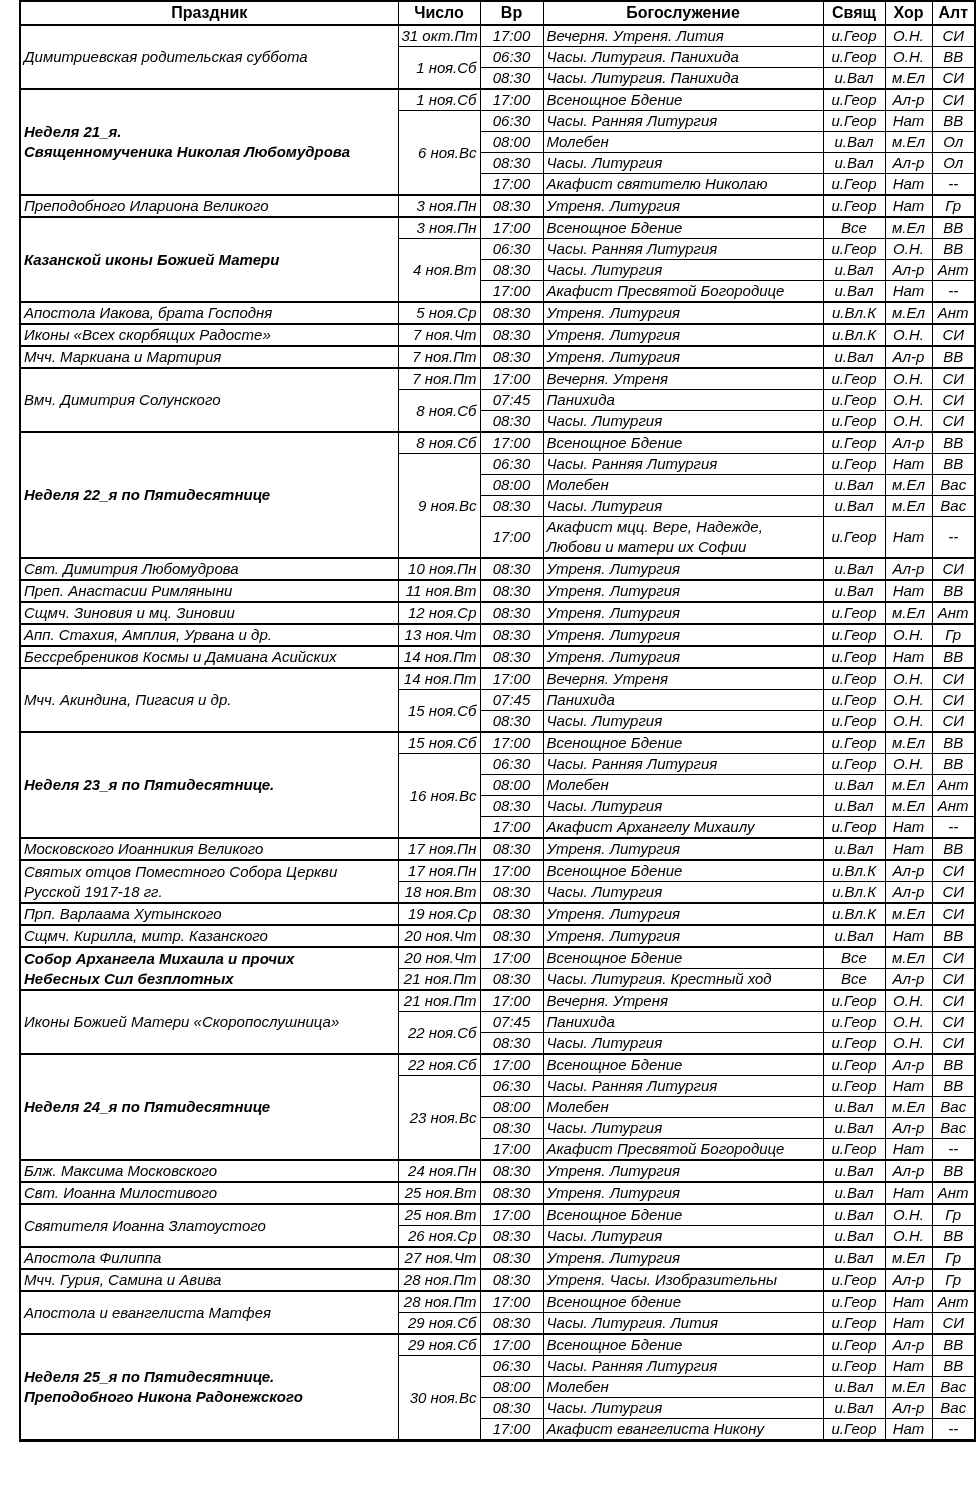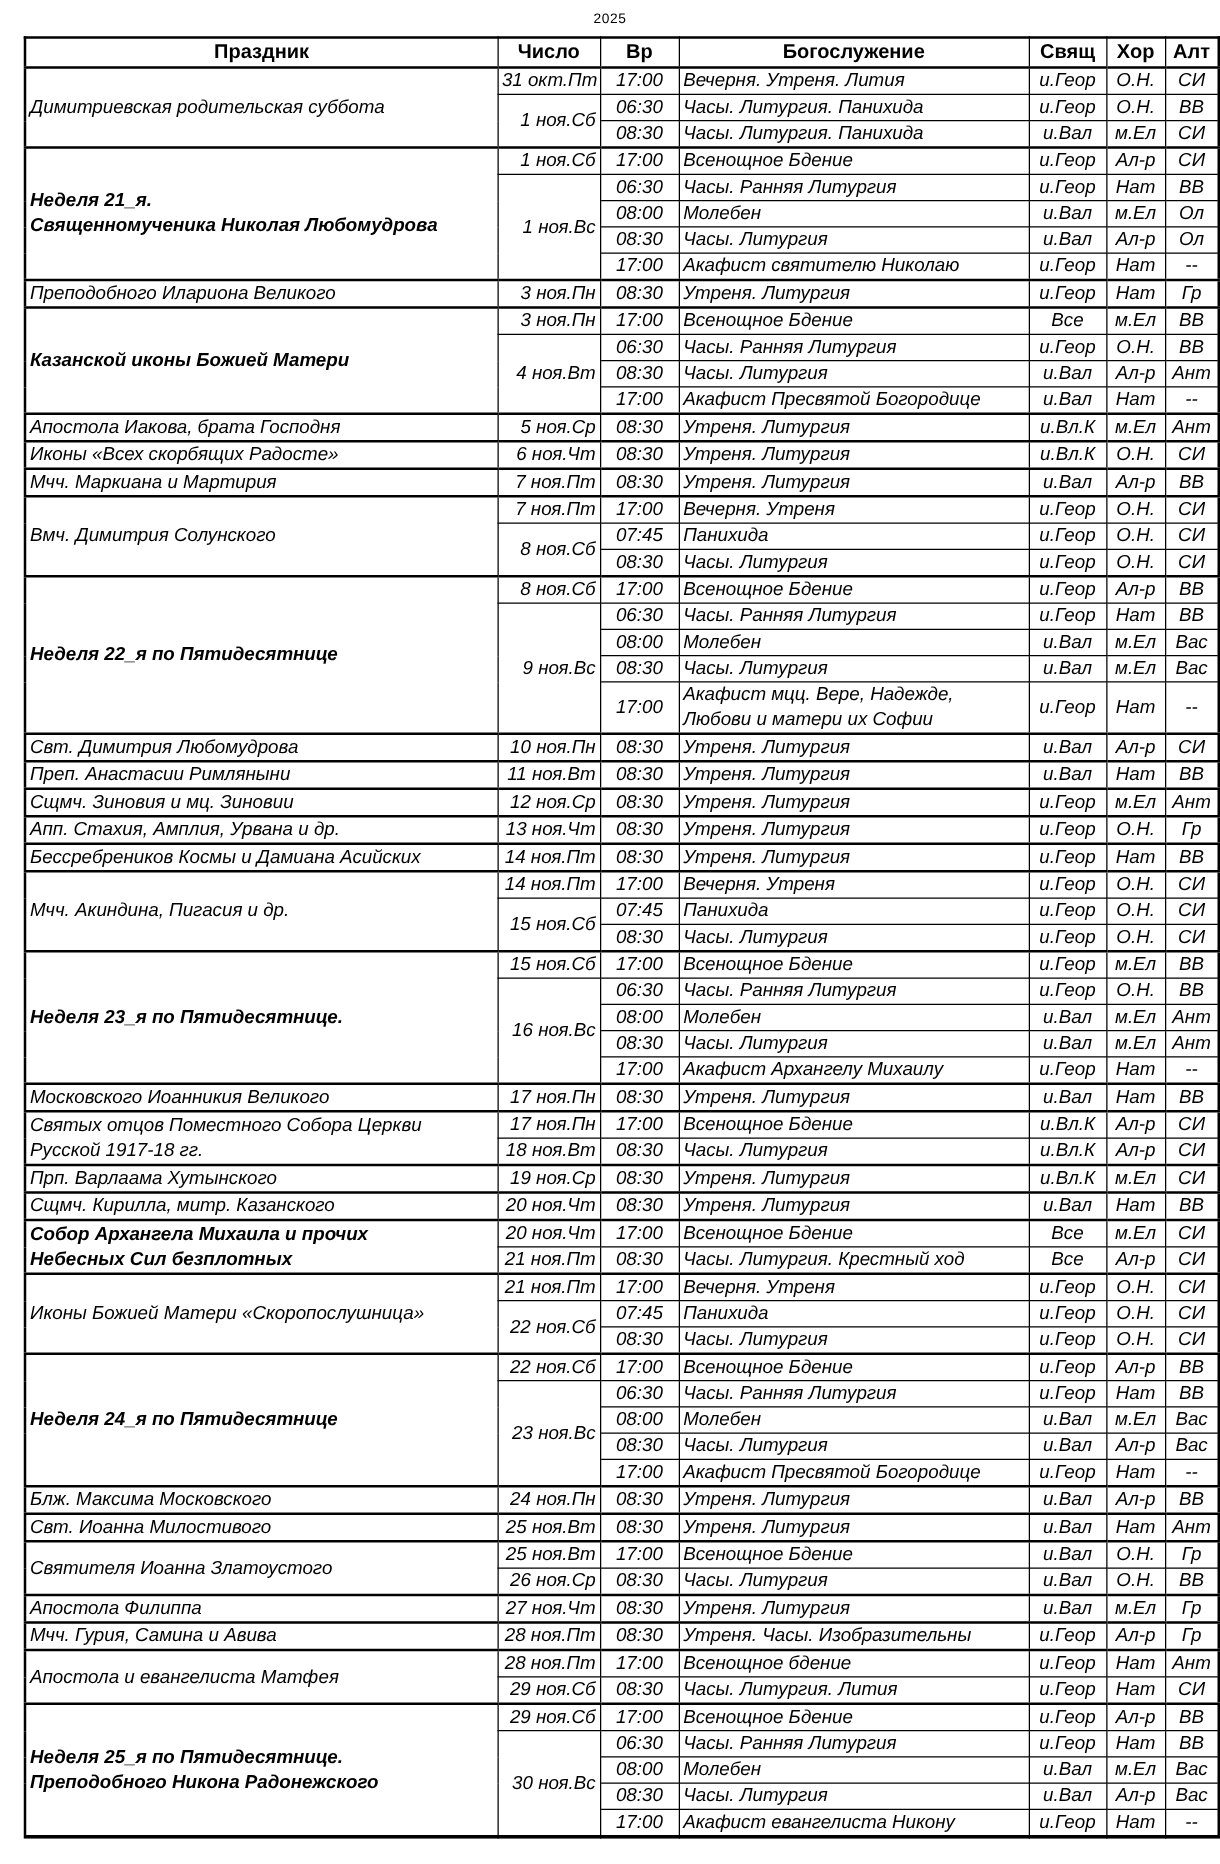--- a/index.html
+++ b/index.html
@@ -55,21 +55,20 @@
   td.feast.bold { font-weight: bold; }
   td.date  { text-align: right; white-space: nowrap; }
   td.time  { text-align: center; white-space: nowrap; }
   td.service { text-align: left; line-height: 19px; }
   td.priest, td.choir, td.altar { text-align: center; white-space: nowrap; }
 </style>
 </head>
 <body>
 
 <div class="page">
-  <div class="doc-title">2025</div>
 
   <table class="schedule">
     <colgroup>
       <col style="width:378px">
       <col style="width:82px">
       <col style="width:63px">
       <col style="width:280px">
       <col style="width:62px">
       <col style="width:47px">
       <col style="width:43px">
@@ -114,21 +113,21 @@
           <td class="feast bold" rowspan="5">Неделя 21_я.
 Священномученика Николая Любомудрова</td>
           <td class="date">1 ноя.Сб</td>
           <td class="time">17:00</td>
           <td class="service">Всенощное Бдение</td>
           <td class="priest">и.Геор</td>
           <td class="choir">Ал-р</td>
           <td class="altar">СИ</td>
         </tr>
         <tr>
-          <td class="date" rowspan="4">1 ноя.Вс</td>
+          <td class="date" rowspan="4">6 ноя.Вс</td>
           <td class="time">06:30</td>
           <td class="service">Часы. Ранняя Литургия</td>
           <td class="priest">и.Геор</td>
           <td class="choir">Нат</td>
           <td class="altar">ВВ</td>
         </tr>
         <tr>
           <td class="time">08:00</td>
           <td class="service">Молебен</td>
           <td class="priest">и.Вал</td>
@@ -193,21 +192,21 @@
           <td class="feast" rowspan="1">Апостола Иакова, брата Господня</td>
           <td class="date">5 ноя.Ср</td>
           <td class="time">08:30</td>
           <td class="service">Утреня. Литургия</td>
           <td class="priest">и.Вл.К</td>
           <td class="choir">м.Ел</td>
           <td class="altar">Ант</td>
         </tr>
         <tr class="block-start">
           <td class="feast" rowspan="1">Иконы «Всех скорбящих Радосте»</td>
-          <td class="date">6 ноя.Чт</td>
+          <td class="date">7 ноя.Чт</td>
           <td class="time">08:30</td>
           <td class="service">Утреня. Литургия</td>
           <td class="priest">и.Вл.К</td>
           <td class="choir">О.Н.</td>
           <td class="altar">СИ</td>
         </tr>
         <tr class="block-start">
           <td class="feast" rowspan="1">Мчч. Маркиана и Мартирия</td>
           <td class="date">7 ноя.Пт</td>
           <td class="time">08:30</td>

